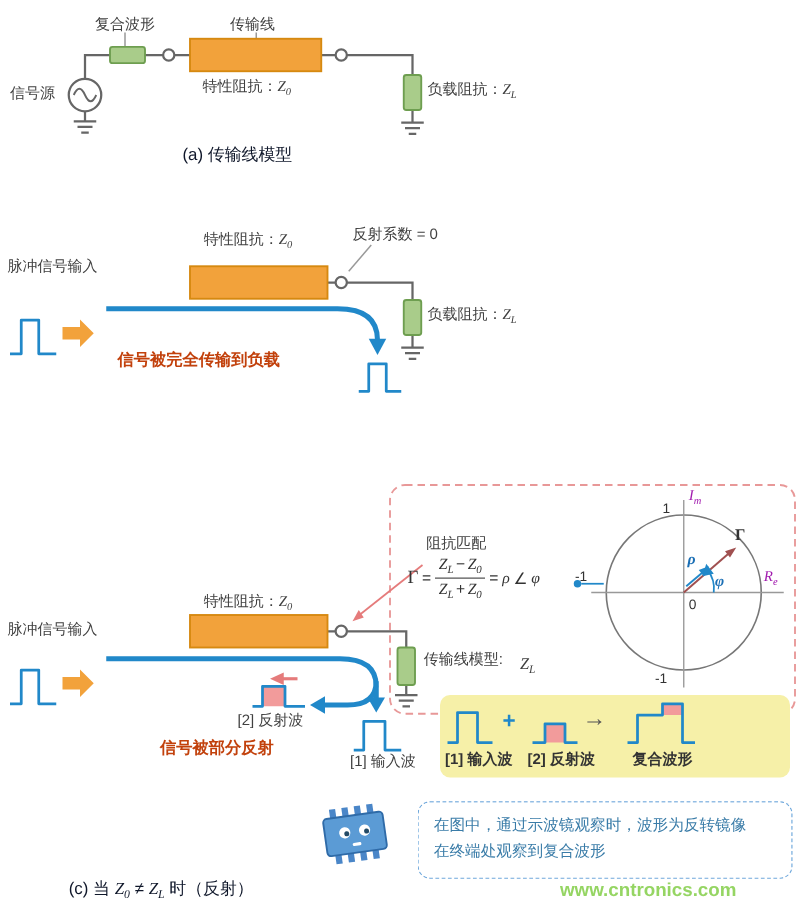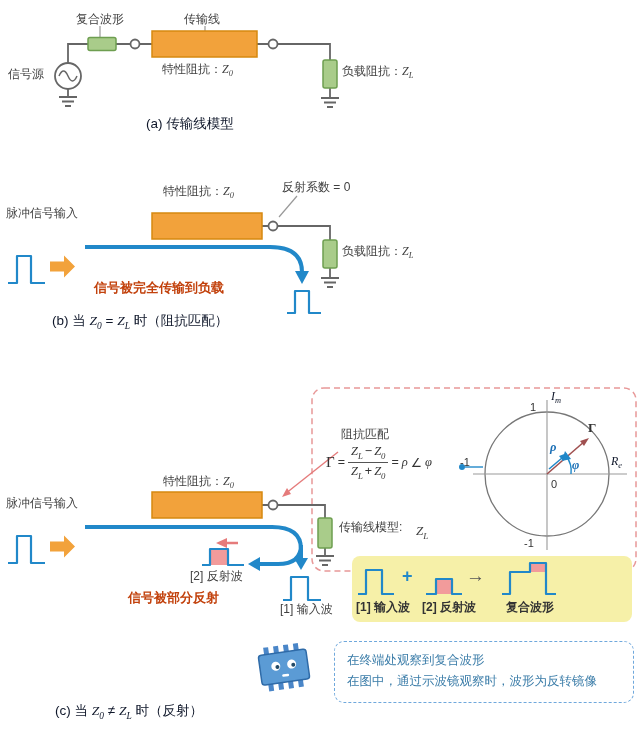--- a/index.html
+++ b/index.html
@@ -10,21 +10,21 @@
   .cap { position:absolute; font-size:13.5px; white-space:nowrap; color:#0f172a; }
   .blue-msg { position:absolute; font-size:13px; font-weight:bold; color:#c2410c; white-space:nowrap; }
   .zv { font-family:"Liberation Serif", serif; font-style:italic; }
   sub { font-size:0.7em; font-family:"Liberation Serif", serif; font-style:italic; }
   .formula { position:absolute; display:flex; align-items:center; gap:3px; font-size:12.5px; color:#333; white-space:nowrap; }
   .f-big { font-size:15px; font-family:"Liberation Serif", serif; }
   .frac { display:inline-flex; flex-direction:column; text-align:center; line-height:1.15;justify-content:flex-end; }
   .frac .num { border-bottom:1px solid #555; padding:0 3px 1px; }
   .frac .den { padding-top:1px; }
   .op { margin:0 2px; }
-  .plbl { position:absolute; font-size:12px; color:#0f172a; white-space:nowrap; }
+  .plbl { position:absolute; font-size:12px; color:#a21caf; white-space:nowrap; }
   .pnum { position:absolute; font-size:11px; color:#333; white-space:nowrap; }
   .pgamma { position:absolute; font-size:13px; font-weight:bold; color:#333; font-family:"Liberation Serif", serif; }
   .prho { position:absolute; font-size:12.5px; font-weight:bold; color:#1B6FB5;
           font-family:"Liberation Serif", serif; font-style:italic; }
   .plus-sign { position:absolute; font-size:18px; font-weight:bold; color:#2188C9; }
   .arrow-char { position:absolute; font-size:19px; font-weight:bold; color:#555; }
   .ybold { font-weight:bold; color:#333; }
   .zl { font-size:13px; }
   .note { position:absolute; left:334px; top:641px; width:300px; height:62px;
           border:1.6px dashed #6FA8DC; border-radius:10px; box-sizing:border-box;
@@ -146,23 +146,20 @@
 
   <div class="lbl" style="left:163px;top:183px">
     <span>特性阻抗：</span><span class="zv">Z</span><sub>0</sub>
   </div>
   <div class="lbl" style="left:282px;top:179px">反射系数 = 0</div>
   <div class="lbl" style="left:6px;top:205px">脉冲信号输入</div>
   <div class="lbl" style="left:342px;top:243px">
     <span>负载阻抗：</span><span class="zv">Z</span><sub>L</sub>
   </div>
   <div class="blue-msg" style="left:94px;top:279px">信号被完全传输到负载</div>
-  <div class="cap" style="left:52px;top:312px">
-    <span>(b) 当 </span><span class="zv">Z</span><sub>0</sub><span> = </span><span class="zv">Z</span><sub>L</sub><span> 时（阻抗匹配）</span>
-  </div>
 
   <div class="lbl" style="left:341px;top:426px">阻抗匹配</div>
 
   <div class="formula" style="left:326px;top:444px">
     <span class="f-big">Γ</span>
     <span>=</span>
     <span class="frac">
       <span class="num"><span class="zv">Z</span><sub>L</sub><span class="op">−</span><span class="zv">Z</span><sub>0</sub></span>
       <span class="den"><span class="zv">Z</span><sub>L</sub><span class="op">+</span><span class="zv">Z</span><sub>0</sub></span>
     </span>
@@ -192,22 +189,23 @@
   <div class="blue-msg" style="left:128px;top:589px">信号被部分反射</div>
   <div class="lbl" style="left:280px;top:601px">[1] 输入波</div>
 
   <div class="lbl ybold" style="left:356px;top:599px">[1] 输入波</div>
   <div class="lbl ybold" style="left:422px;top:599px">[2] 反射波</div>
   <div class="lbl ybold" style="left:506px;top:599px">复合波形</div>
   <div class="plus-sign" style="left:402px;top:566px">+</div>
   <div class="arrow-char" style="left:466px;top:565px">→</div>
 
   <div class="note">
+    <div>在图中，通过示波镜观察时，波形为反转镜像</div>
     <div>在终端处观察到复合波形</div>
-    <div>在图中，通过示波镜观察时，波形为反转镜像</div>
   </div>
 
   <div class="cap" style="left:55px;top:702px">
     <span>(c) 当 </span><span class="zv">Z</span><sub>0</sub><span> ≠ </span><span class="zv">Z</span><sub>L</sub><span> 时（反射）</span>
   </div>
 
+  <div class="watermark" style="left:448px;top:704px">www.cntronics.com</div>
 
 </div>
 
 </body></html>

